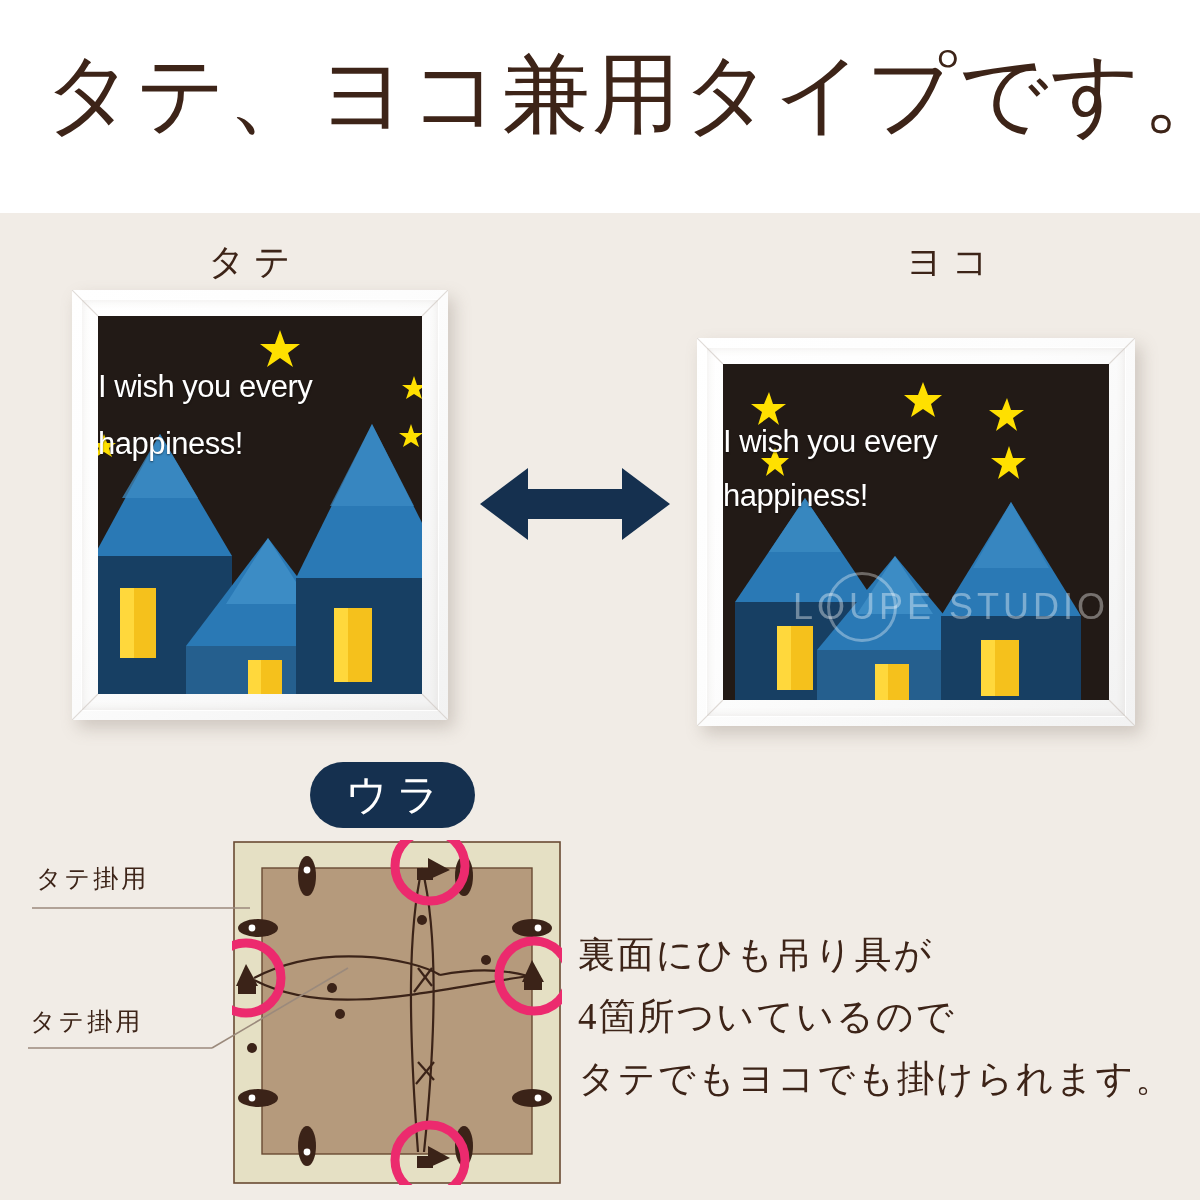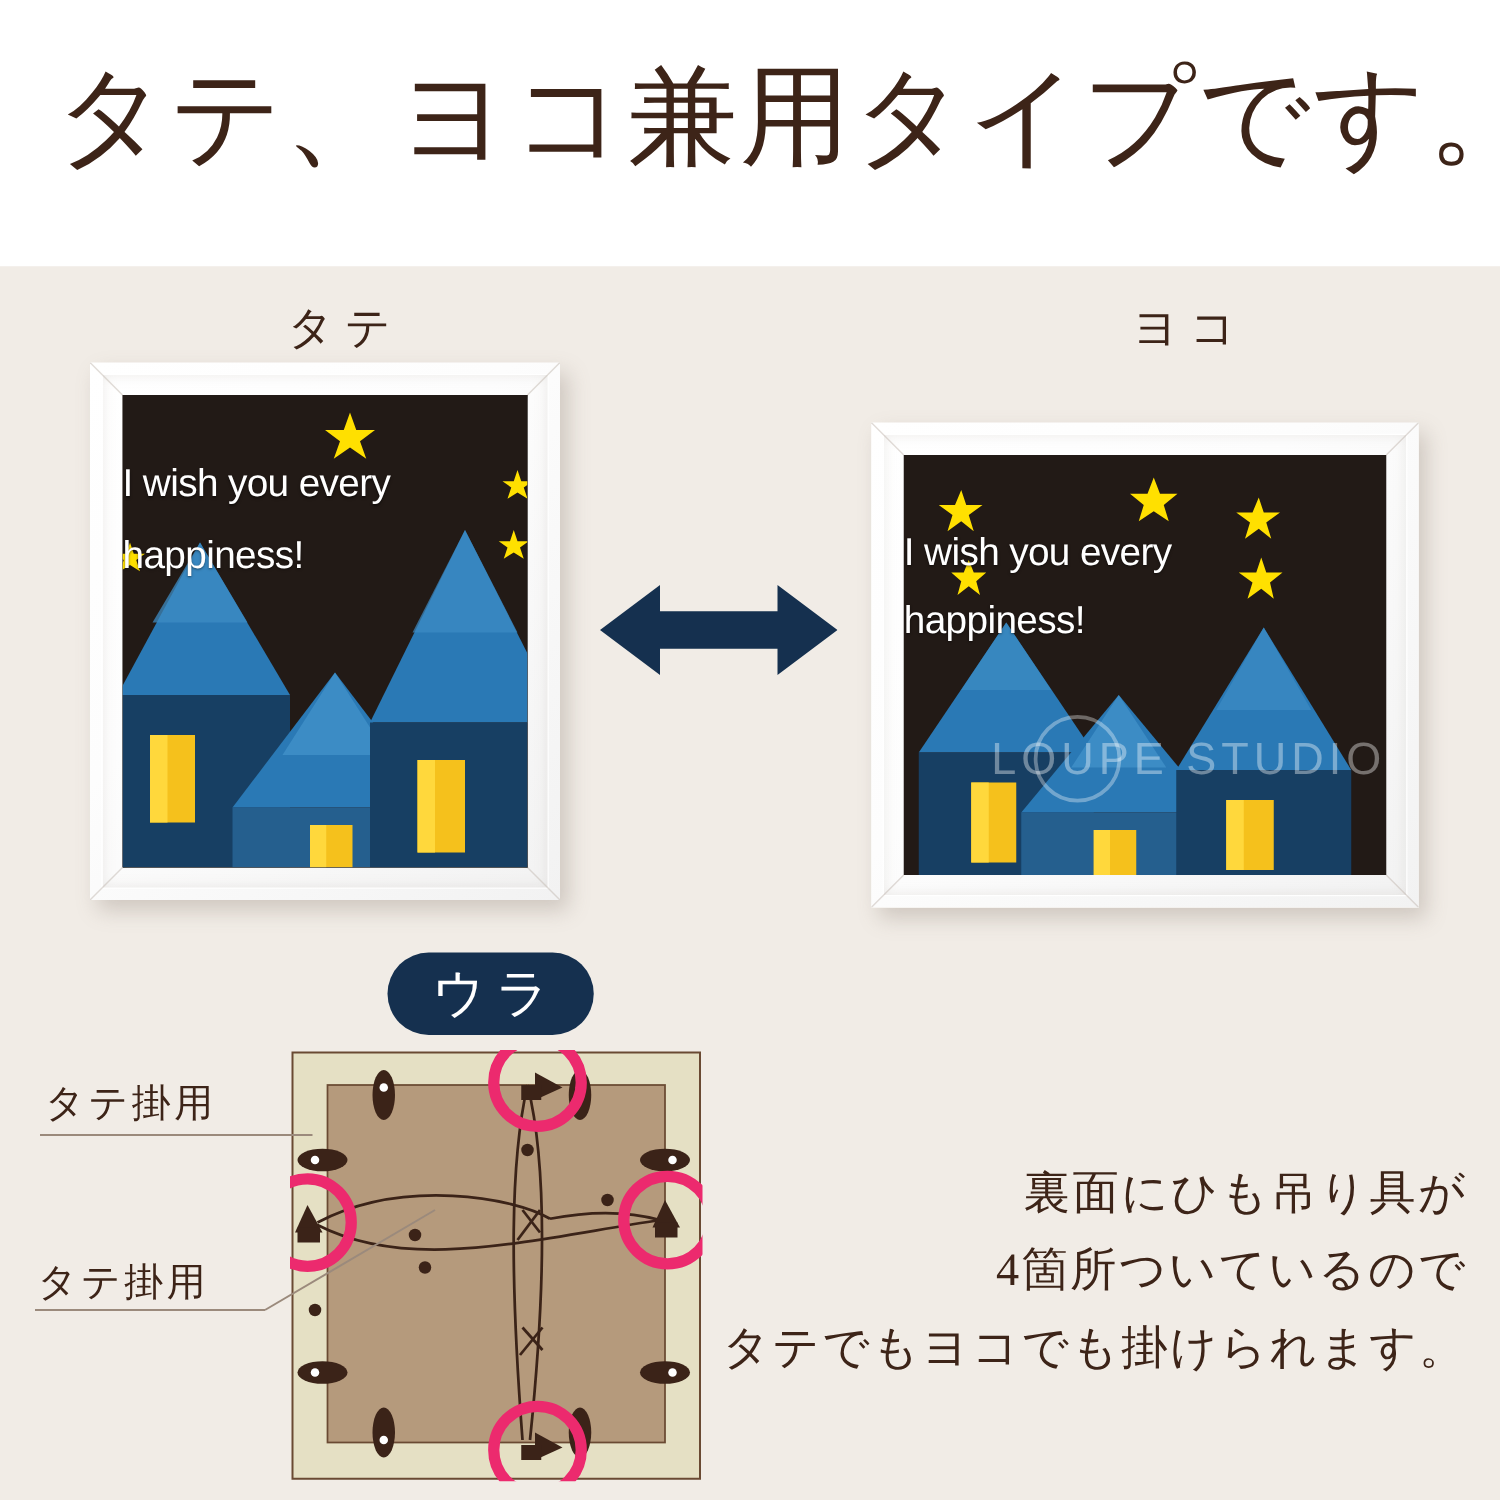--- a/index.html
+++ b/index.html
@@ -46,21 +46,21 @@
 
   
   .orient-caption {
     position: absolute;
     font-size: 36px;
     letter-spacing: 9px;
     color: #3d2418;
     font-family: "Liberation Serif", "DejaVu Serif", serif;
     white-space: nowrap;
   }
-  #caption-tate { left: 230px; top: 238px; }
+  #caption-tate { left: 208px; top: 238px; }
   #caption-yoko { left: 906px; top: 238px; }
 
   
   .photo-frame {
     position: absolute;
     background: linear-gradient(135deg, #ffffff 0%, #fdfdfd 42%, #f2f2f2 100%);
     box-shadow: 6px 8px 16px rgba(120,105,92,0.28);
     padding: 26px;
     box-sizing: border-box;
   }
@@ -168,21 +168,21 @@
     position: absolute;
     left: 232px;
     top: 840px;
     width: 330px;
     height: 345px;
   }
 
   
   .annot-label {
     position: absolute;
-    font-size: 31px;
+    font-size: 25px;
     letter-spacing: 3px;
     color: #3d2418;
     font-family: "Liberation Serif", "DejaVu Serif", serif;
     white-space: nowrap;
   }
   #label-tate-kake { left: 36px; top: 862px; }
   #label-yoko-kake { left: 30px; top: 1005px; }
 
   #leader-lines {
     position: absolute;
@@ -196,21 +196,21 @@
     position: absolute;
     left: 578px;
     top: 925px;
     font-size: 37px;
     line-height: 1.62;
     letter-spacing: 2px;
     color: #3d2418;
     font-family: "Liberation Serif", "DejaVu Serif", serif;
     white-space: nowrap;
   }
-  #description div { margin-bottom: 2px; text-align: right; }
+  #description div { margin-bottom: 2px; }
 </style>
 </head>
 <body>
 
 <div id="header-band">
   <div id="page-title">タテ、ヨコ兼用タイプです。</div>
 </div>
 
 <div id="body-band"></div>
 

